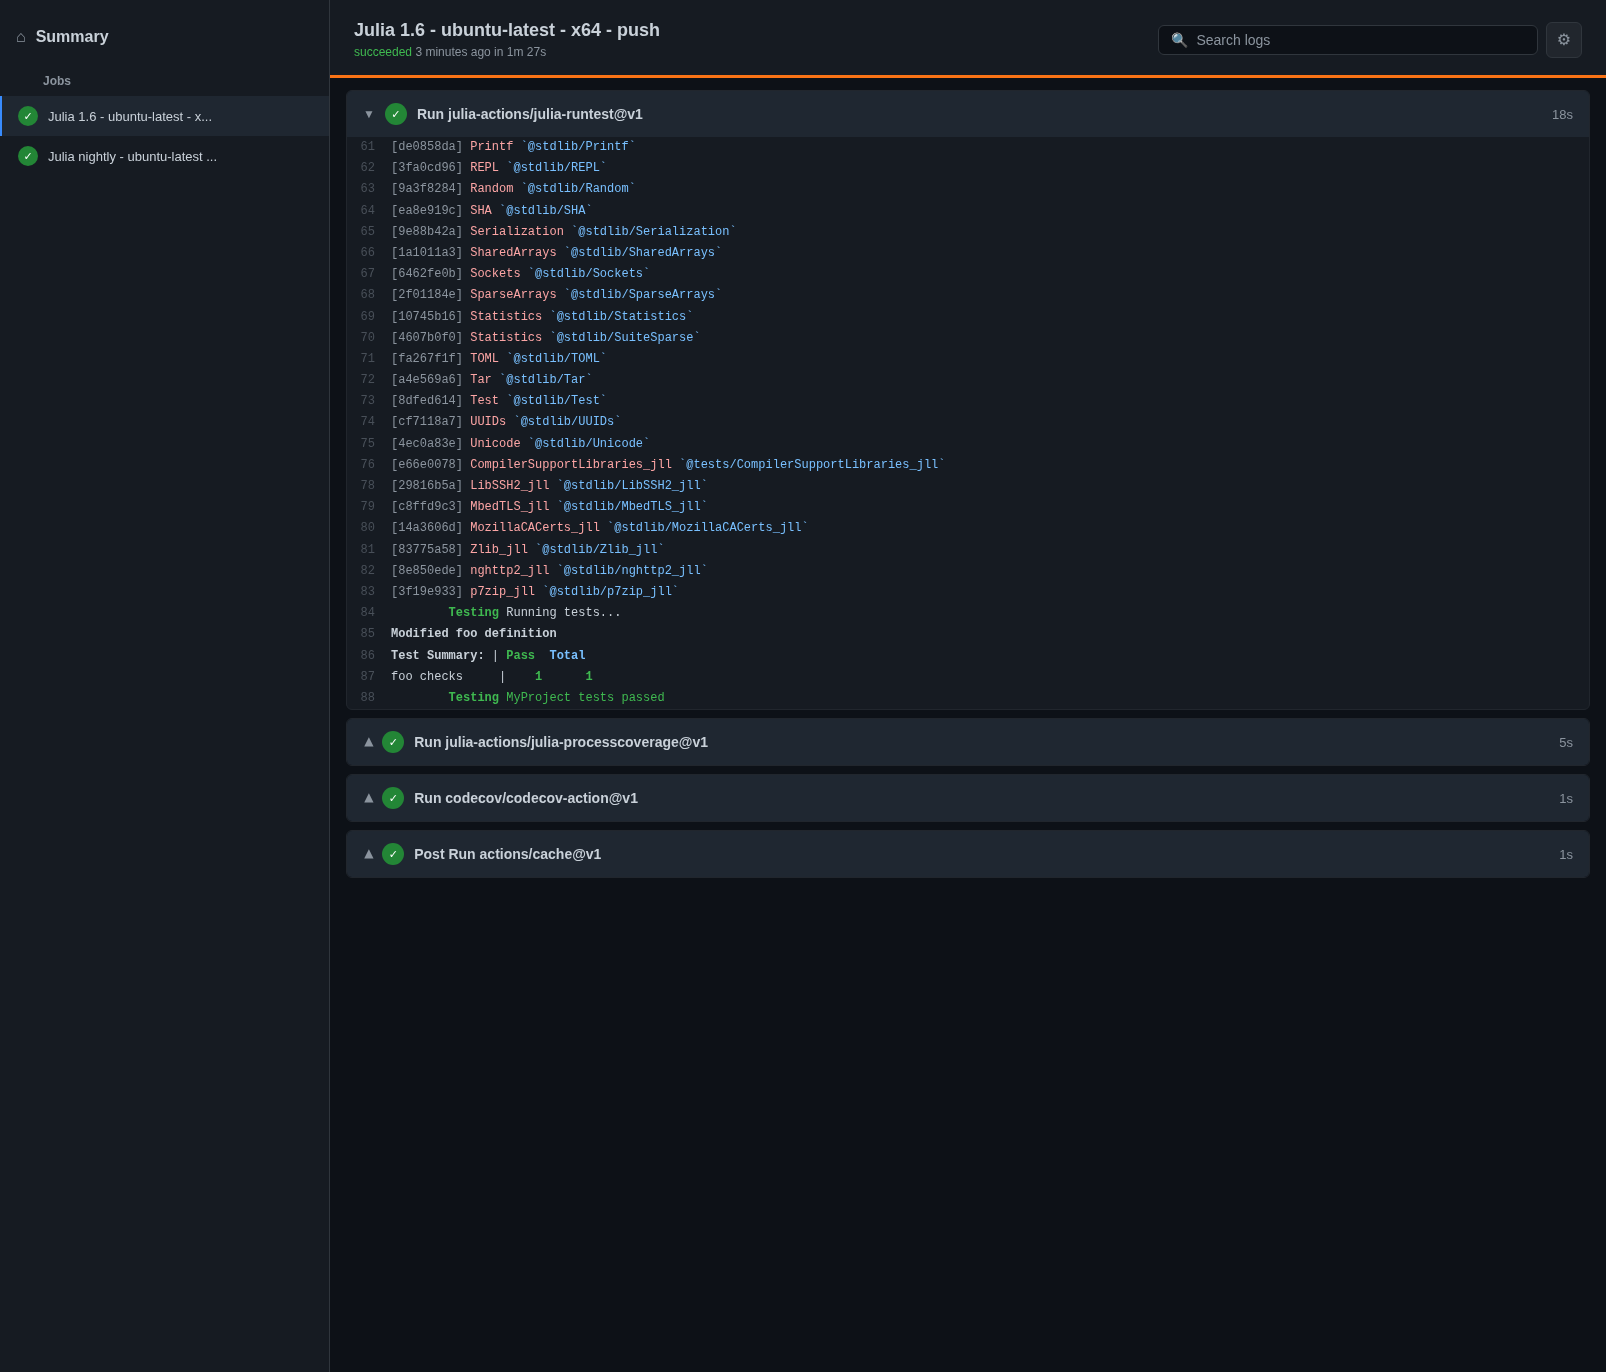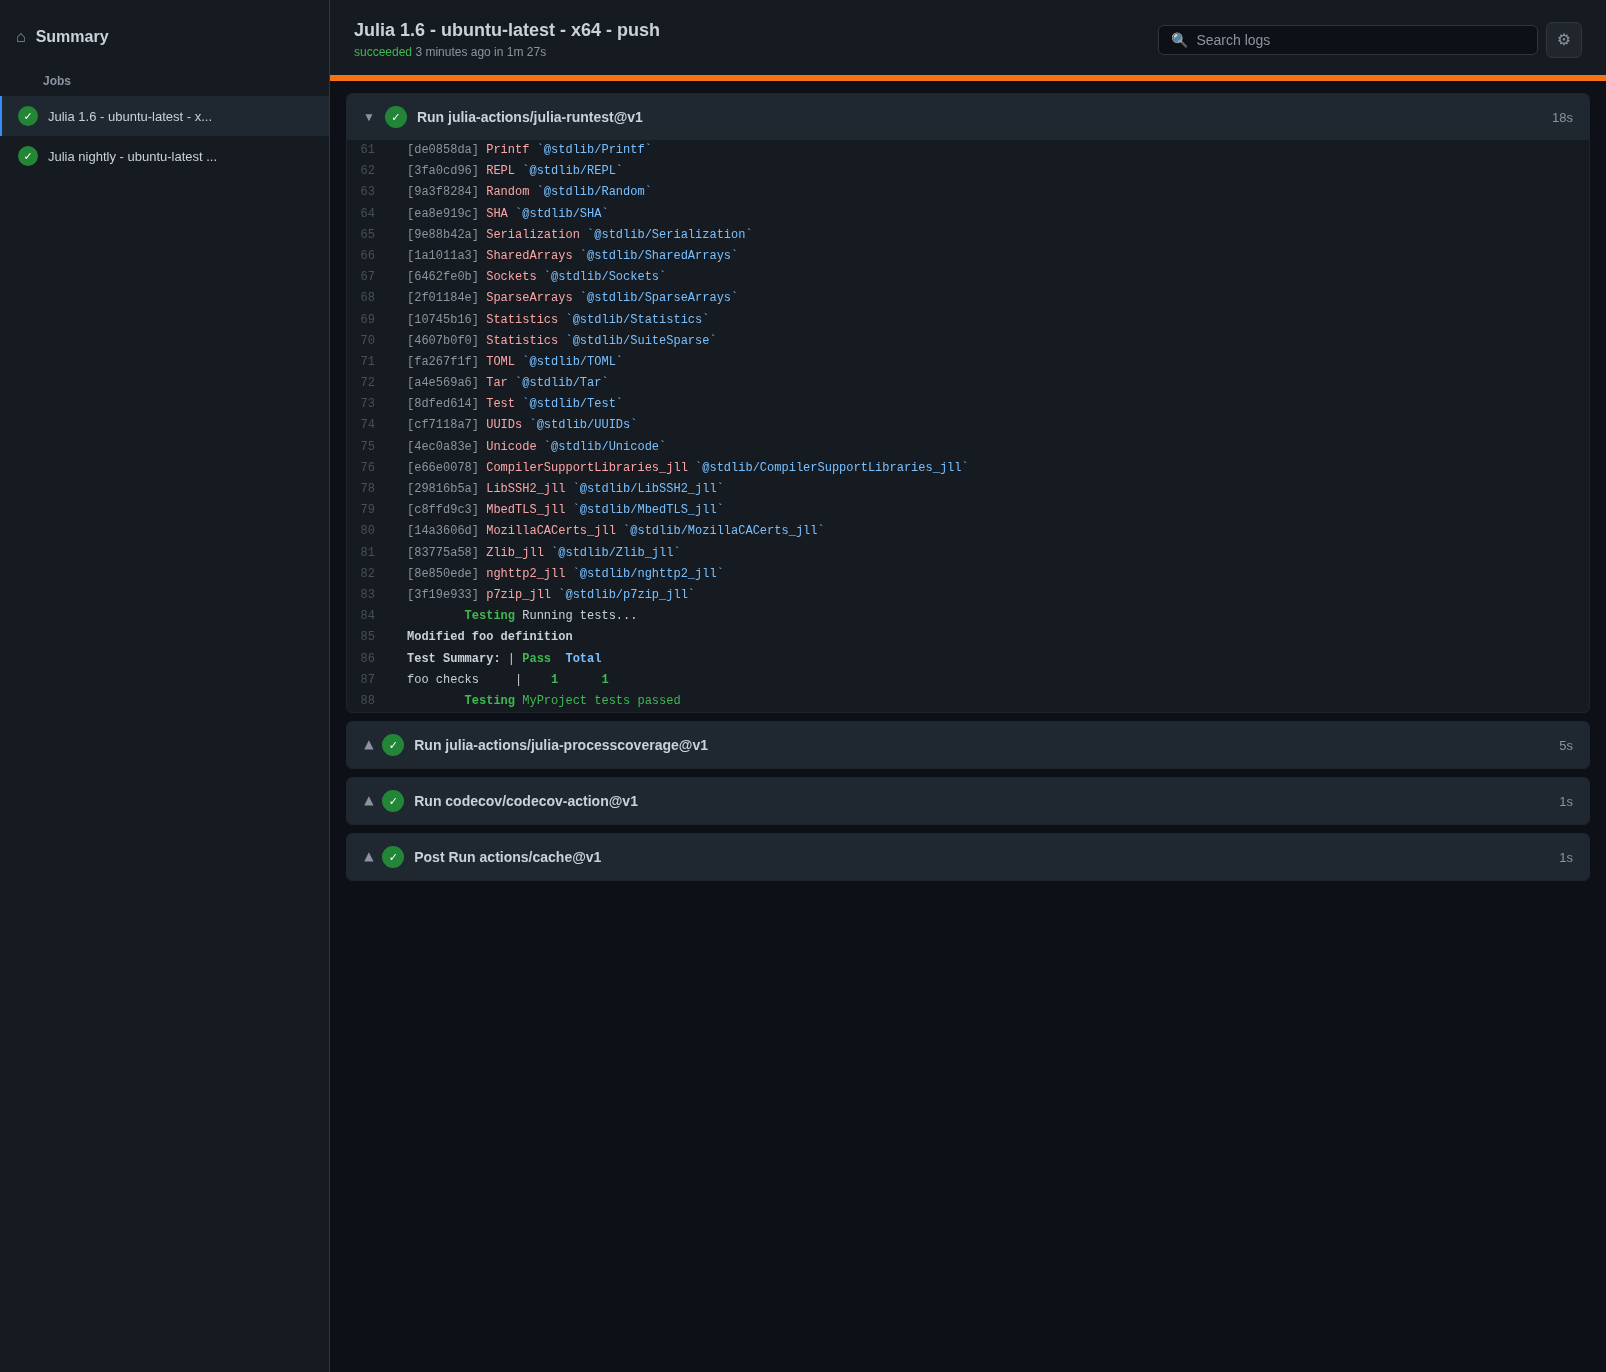--- a/index.html
+++ b/index.html
@@ -80,21 +80,21 @@
     .main {
       flex: 1;
       display: flex;
       flex-direction: column;
       overflow: hidden;
       background: #0d1117;
     }
 
     .main-header {
       padding: 20px 24px 16px 24px;
-      border-bottom: 6px solid #f97316;
+      border-bottom: 3px solid #f97316;
       display: flex;
       align-items: center;
       justify-content: space-between;
       flex-shrink: 0;
       background: #161b22;
     }
     .main-header-left {}
     .main-title {
       font-size: 18px;
       font-weight: 600;
@@ -200,21 +200,21 @@
     
     .log-lines {
       font-family: 'SFMono-Regular', Consolas, 'Liberation Mono', Menlo, monospace;
       font-size: 12px;
       line-height: 1.6;
     }
     .log-line {
       display: flex;
       align-items: flex-end;
       padding: 1px 8px;
-      gap: 16px;
+      gap: 0;
     }
     .line-num {
       color: #484f58;
       min-width: 36px;
       text-align: right;
       padding-right: 16px;
       user-select: none;
       flex-shrink: 0;
     }
     .line-content {
@@ -341,21 +341,21 @@
             <div class="log-line">
         <span class="line-num">74</span>
         <span class="line-content"><span class="hash">[cf7118a7]</span> <span class="lib-name">UUIDs</span> <span class="backtick-path">`@stdlib/UUIDs`</span></span>
       </div>
             <div class="log-line">
         <span class="line-num">75</span>
         <span class="line-content"><span class="hash">[4ec0a83e]</span> <span class="lib-name">Unicode</span> <span class="backtick-path">`@stdlib/Unicode`</span></span>
       </div>
             <div class="log-line">
         <span class="line-num">76</span>
-        <span class="line-content"><span class="hash">[e66e0078]</span> <span class="lib-name">CompilerSupportLibraries_jll</span> <span class="backtick-path">`@stdlib/CompilerSupportLibraries_jll`</span></span>
+        <span class="line-content"><span class="hash">[e66e0078]</span> <span class="lib-name">CompilerSupportLibraries_jll</span> <span class="backtick-path">`@tests/CompilerSupportLibraries_jll`</span></span>
       </div>
             <div class="log-line">
         <span class="line-num">78</span>
         <span class="line-content"><span class="hash">[29816b5a]</span> <span class="lib-name">LibSSH2_jll</span> <span class="backtick-path">`@stdlib/LibSSH2_jll`</span></span>
       </div>
             <div class="log-line">
         <span class="line-num">79</span>
         <span class="line-content"><span class="hash">[c8ffd9c3]</span> <span class="lib-name">MbedTLS_jll</span> <span class="backtick-path">`@stdlib/MbedTLS_jll`</span></span>
       </div>
             <div class="log-line">

